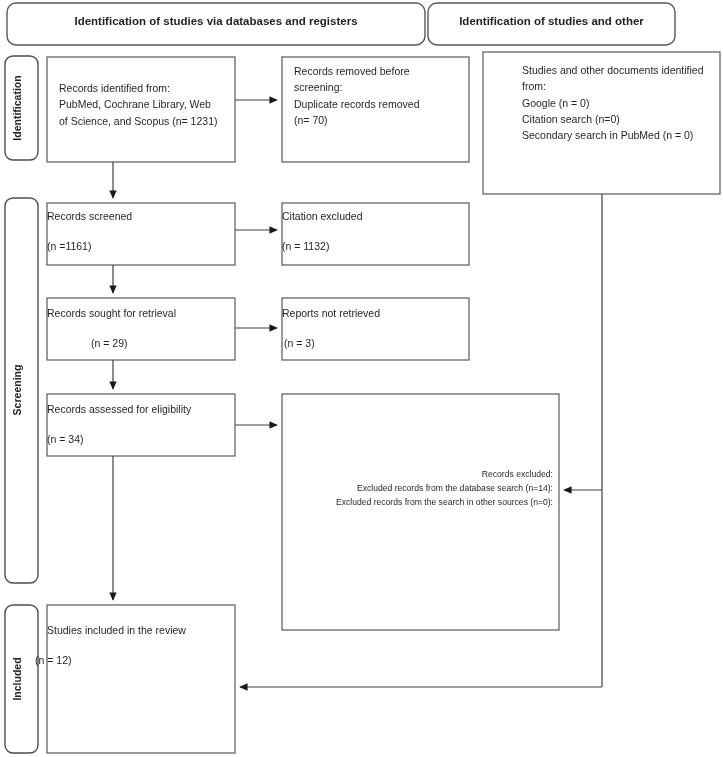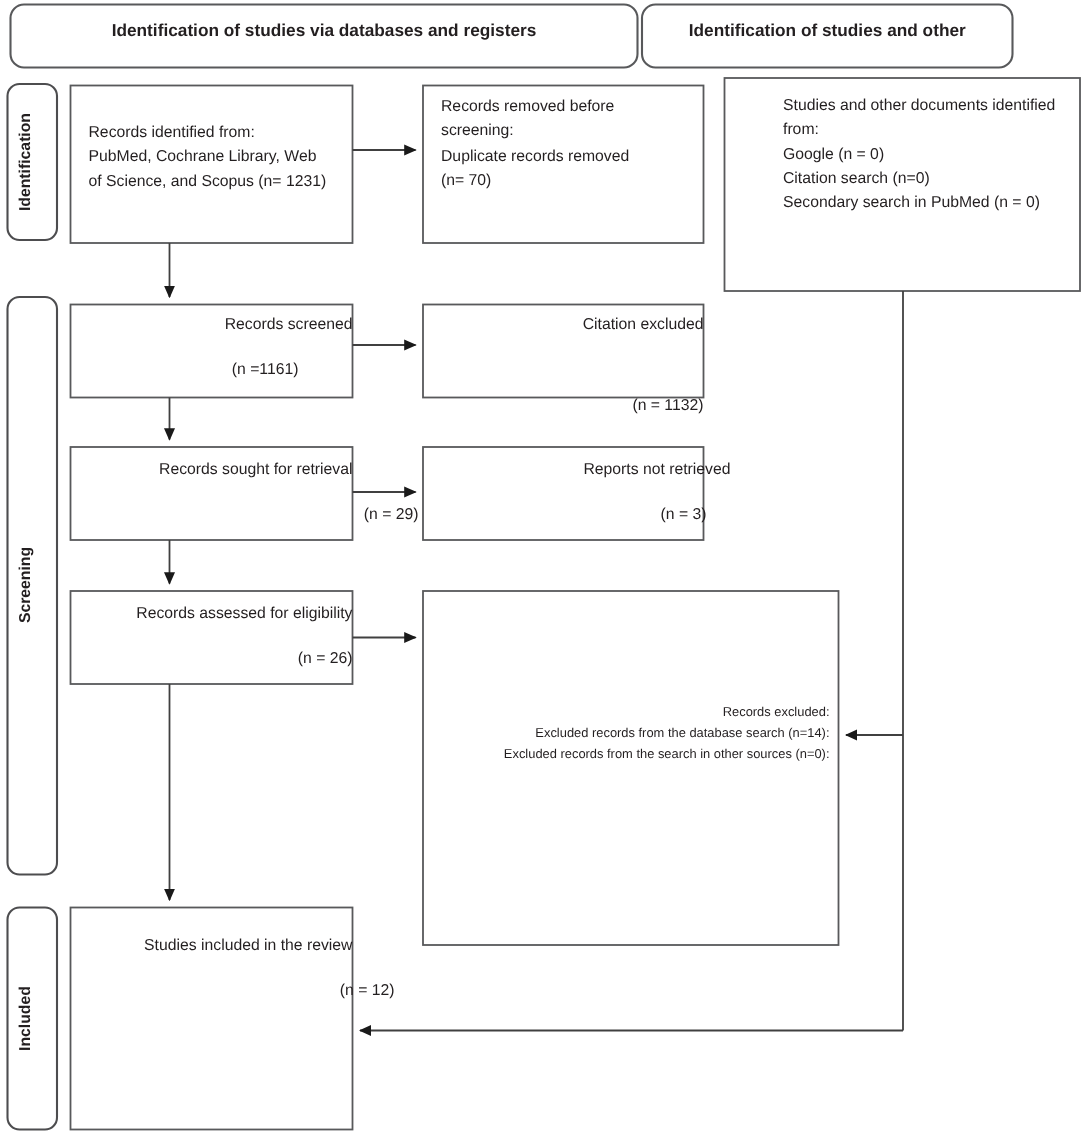--- a/index.html
+++ b/index.html
@@ -61,21 +61,21 @@
     font-weight: bold;
     text-align: center;
     line-height: 1.3;
   }
   .box-txt {
     font-size: 10.5px;
     line-height: 1.55;
   }
   .box-txt-c {
     font-size: 10.5px;
-    text-align: right;
+    text-align: left;
     line-height: 1.55;
   }
   .small-txt {
     font-size: 8.6px;
     line-height: 1.62;
   }
   .phase-txt {
     position: absolute;
     font-size: 10.5px;
     font-weight: bold;
@@ -156,30 +156,30 @@
   <div class="txt box-txt" style="left:497px; top:62px; width:220px;margin-left:25px;">Studies and other documents identified
 from:
 Google (n = 0)
 Citation search (n=0)
 Secondary search in PubMed (n = 0)</div>
 
   <div class="txt box-txt-c" style="left:47px; top:208px; width:188px;">Records screened</div>
   <div class="txt box-txt-c" style="left:47px; top:238px; width:152px;">(n =1161)</div>
 
   <div class="txt box-txt-c" style="left:282px; top:208px; width:187px;">Citation excluded</div>
-  <div class="txt box-txt-c" style="left:282px; top:238px; width:187px;margin-top:24px;">(n = 1132)</div>
+  <div class="txt box-txt-c" style="left:282px; top:238px; width:187px;">(n = 1132)</div>
 
   <div class="txt box-txt-c" style="left:47px; top:305px; width:188px;">Records sought for retrieval</div>
   <div class="txt box-txt-c" style="left:47px; top:335px; width:188px;padding-left:44px;">(n = 29)</div>
 
-  <div class="txt box-txt-c" style="left:282px; top:305px; width:183px;padding-left:22px;">Reports not retrieved</div>
+  <div class="txt box-txt-c" style="left:282px; top:305px; width:183px;">Reports not retrieved</div>
   <div class="txt box-txt-c" style="left:284px; top:335px; width:187px;">(n = 3)</div>
 
   <div class="txt box-txt-c" style="left:47px; top:401px; width:188px;">Records assessed for eligibility</div>
-  <div class="txt box-txt-c" style="left:47px; top:431px; width:188px;">(n = 26)</div>
+  <div class="txt box-txt-c" style="left:47px; top:431px; width:188px;">(n = 34)</div>
 
   <div class="txt small-txt" style="left:293px; top:468px; width:260px;text-align:right;">Records excluded:
 Excluded records from the database search (n=14):
 Excluded records from the search in other sources (n=0):</div>
 
   <div class="txt box-txt-c" style="left:47px; top:622px; width:188px;">Studies included in the review</div>
   <div class="txt box-txt-c" style="left:35px; top:652px; width:228px;">(n = 12)</div>
 
 </div>
 

